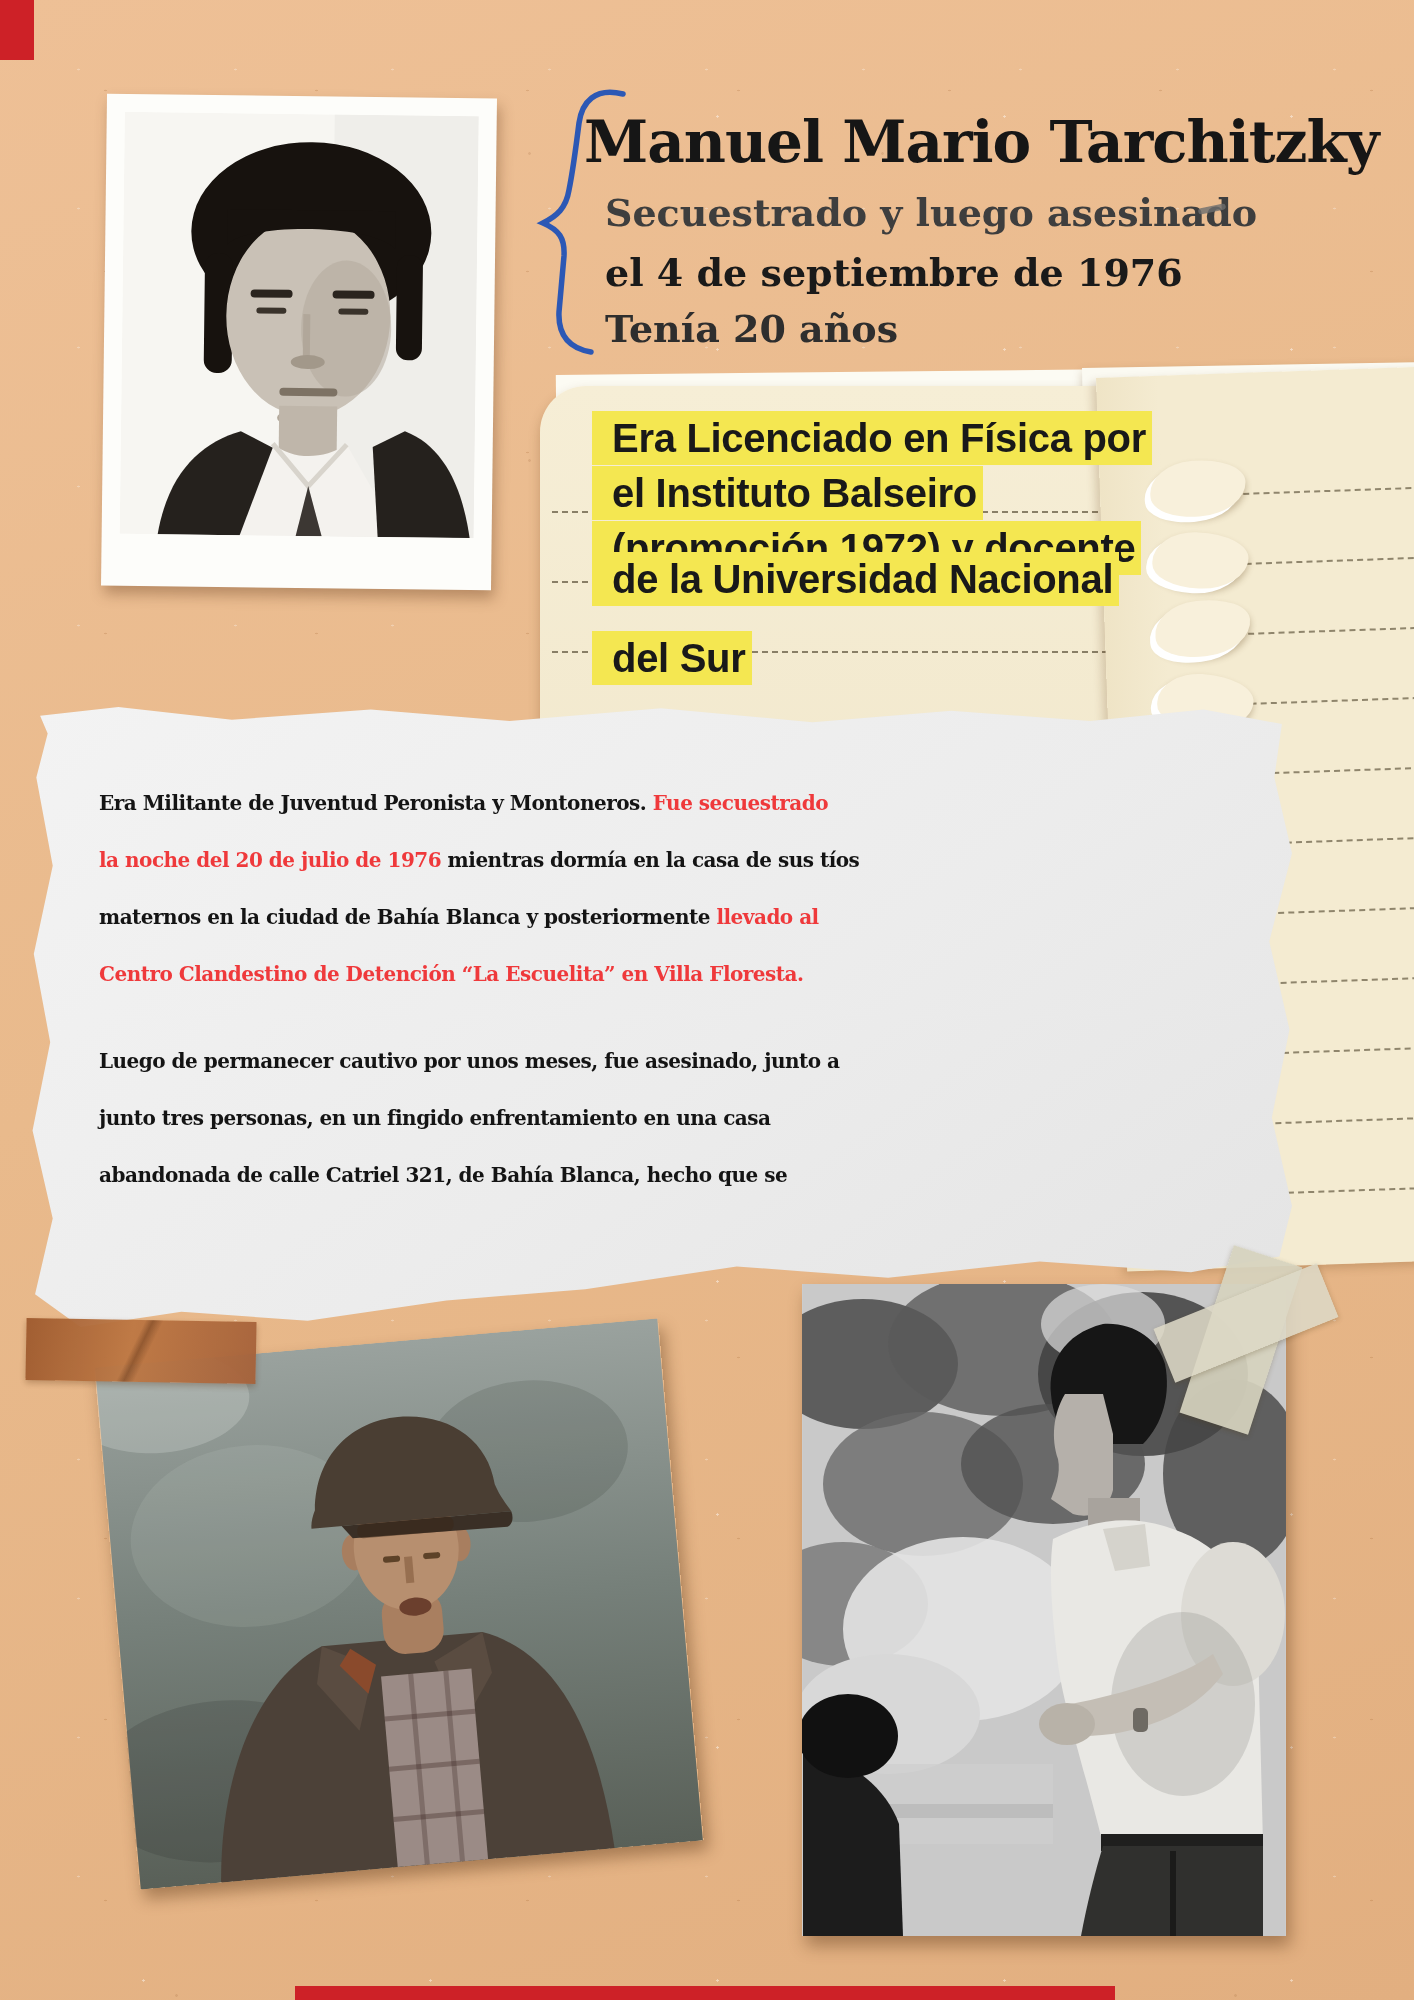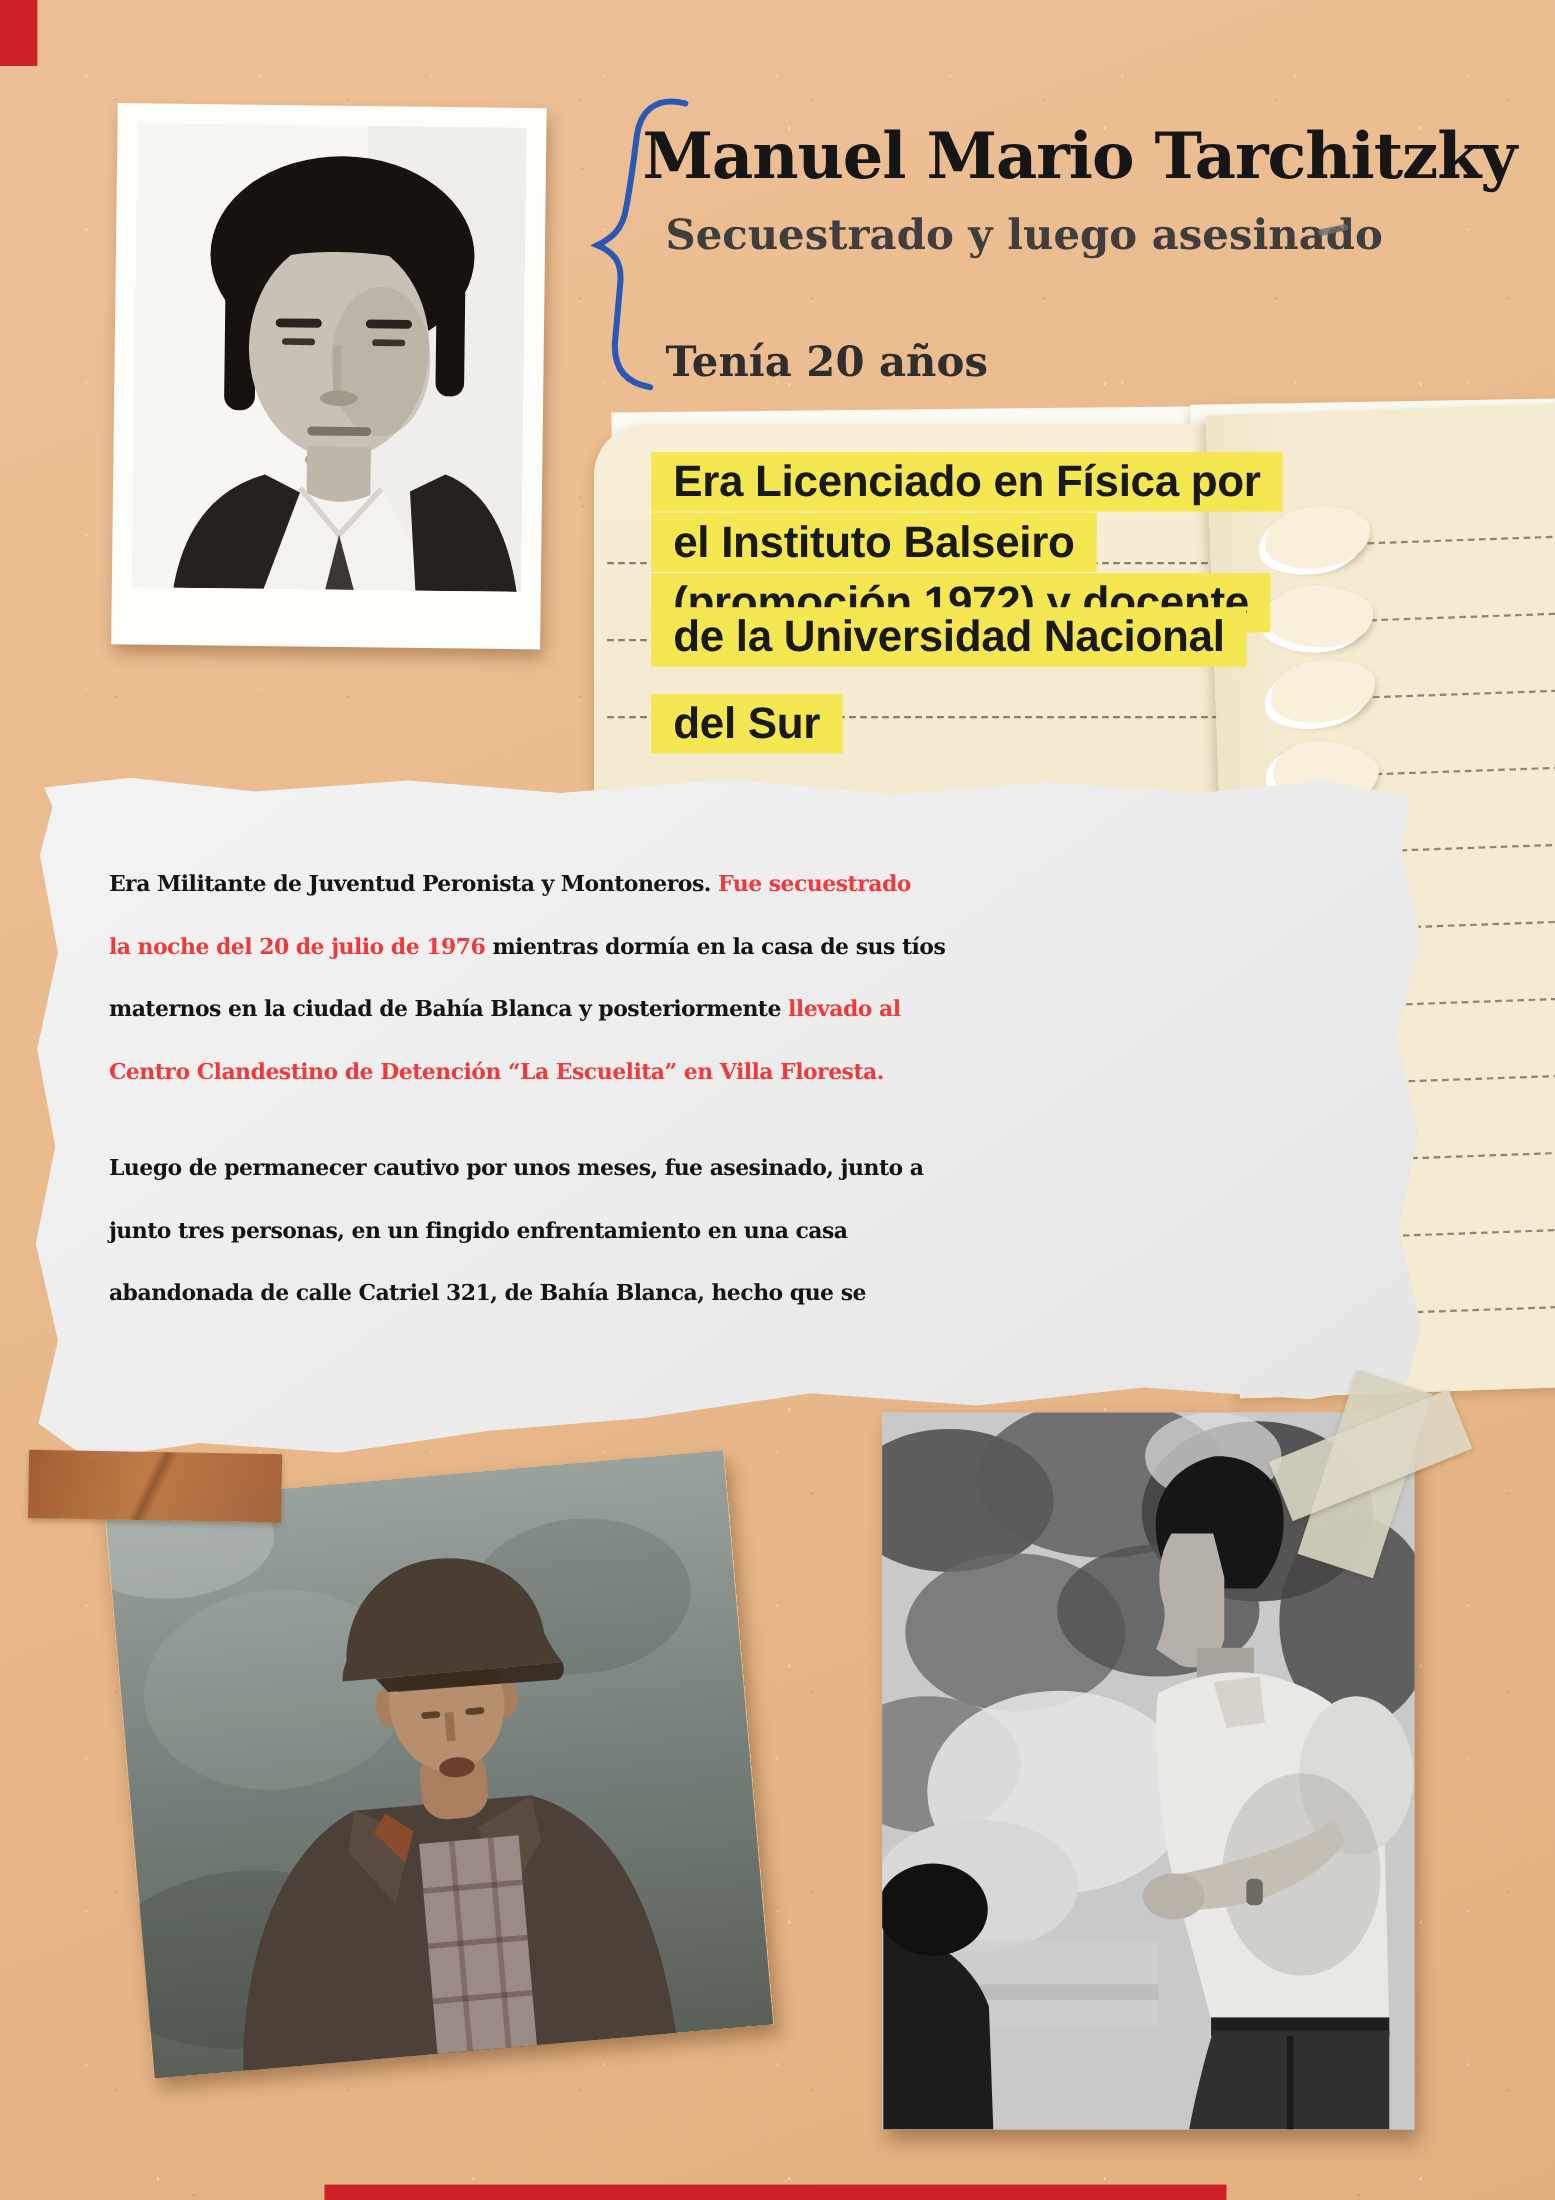--- a/index.html
+++ b/index.html
@@ -43,21 +43,21 @@
   .note-right{position:absolute; left:1096px; top:378px; width:344px; height:894px;
     background:linear-gradient(90deg,#efe4c6 0%, #f4ebd1 18%, #f4ebd1 100%);
     transform:rotate(-2deg); transform-origin:top left; z-index:2;
     box-shadow:-4px 4px 10px rgba(100,60,20,.22);}
   .rrule{position:absolute; left:62px; width:300px; border-top:2px dashed rgba(100,90,65,.7);}
   .tab{position:absolute; left:50px; width:96px; height:56px; background:#f8f0db;
     border-radius:46% 54% 50% 50% / 56% 44% 58% 42%;
     box-shadow:-6px 5px 0 #ffffff, 0 4px 6px rgba(100,70,30,.3);}
   .note-row{position:absolute; left:592px; height:54px; line-height:55px; z-index:3;
     background:#f4e751; color:#191919; font-family:"Liberation Sans", sans-serif;
-    font-weight:bold; font-size:40px; padding:0 20px 0 20px; white-space:nowrap; letter-spacing:-0.3px;}
+    font-weight:bold; font-size:40px; padding:0 6px 0 20px; white-space:nowrap; letter-spacing:-0.3px;}
   
   .paper{position:absolute; left:30px; top:702px; width:1262px; height:630px; z-index:4;
     background:linear-gradient(145deg,#f3f3f3 0%, #ececec 55%, #e4e4e4 100%);
     clip-path:polygon(0.8% 2.2%,7% 0.8%,16% 2.8%,27% 1.2%,38% 3%,50% 1%,62% 3.2%,73% 1.4%,84% 3%,93% 1.2%,99.2% 3.5%,
       98.6% 12%,100% 24%,98.2% 38%,99.8% 52%,98.4% 66%,100% 80%,99% 88%,
       92% 90.5%,80% 88.8%,68% 91.4%,56% 89.6%,44% 93.2%,33% 95%,22% 98.2%,12% 96.8%,4% 99.2%,
       0.4% 94%,1.8% 82%,0.2% 68%,1.6% 54%,0.3% 40%,1.8% 26%,0.5% 12%,1.4% 5%);
     filter:drop-shadow(0 5px 0 rgba(255,255,255,.9)) drop-shadow(3px 12px 14px rgba(92,55,25,.35));}
   .para{position:absolute; left:99px; z-index:5; font-size:20px; font-weight:bold;
     letter-spacing:-0.5px; white-space:nowrap;}
@@ -87,20 +87,21 @@
 <body>
 
 <div class="page">
 
   <svg class="brace" width="110" height="285" viewBox="0 0 110 285">
     <path d="M 88 9 C 60 2 47 17 44 38 C 41 62 38 85 34 105 C 31 123 22 131 8 138 C 24 145 30 153 29 171 L 24 227 C 23 249 33 263 56 267" fill="none" stroke="#2c58b5" stroke-width="5.5" stroke-linecap="round"></path>
   </svg>
 
   <div class="title">Manuel Mario Tarchitzky</div>
   <div class="sub sub1">Secuestrado y luego asesinado</div>
+  <div class="sub sub2">el 4 de septiembre de 1976</div>
   <div class="sub sub3">Tenía 20 años</div>
   <div class="pen-dash"></div>
 
   <div class="portrait">
     <svg width="354" height="422" viewBox="0 0 354 422">
       <rect width="354" height="422" fill="#f7f6f2"></rect>
       <rect x="210" width="144" height="422" fill="#efeeea"></rect>
       <ellipse cx="188" cy="118" rx="120" ry="90" fill="#17120e"></ellipse>
       <rect x="82" y="140" width="28" height="120" rx="13" fill="#17120e"></rect>
       <rect x="274" y="140" width="26" height="105" rx="12" fill="#17120e"></rect>

